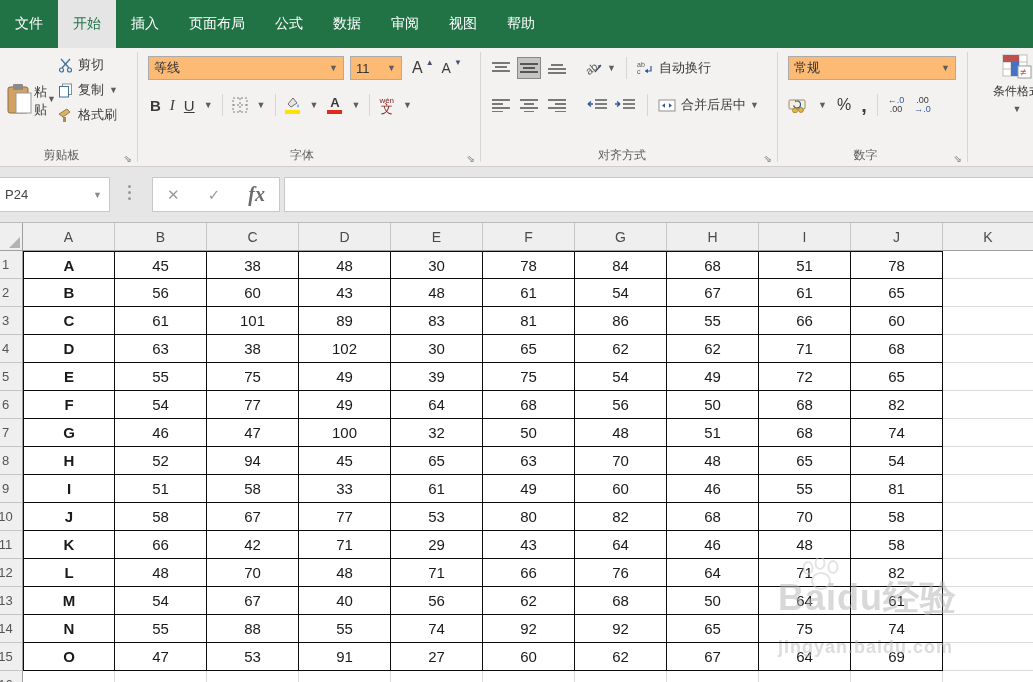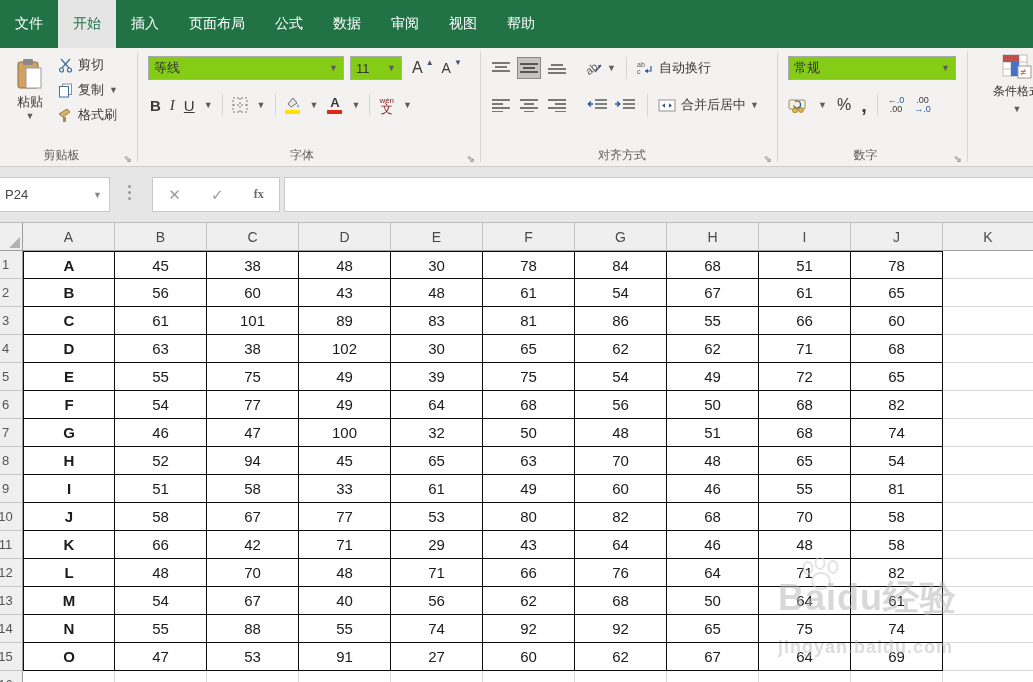--- a/index.html
+++ b/index.html
@@ -16,26 +16,26 @@
   
   .ribbon { position:relative; height:119px; background:#f3f2f1; border-bottom:1px solid #d0cecd; }
   .rsep { position:absolute; top:4px; bottom:4px; width:1px; background:#d8d6d4; }
   .rgroup { position:absolute; top:0; bottom:0; }
   .glabel { position:absolute; bottom:2px; left:0; right:14px; text-align:center; font-size:12px; color:#5f5d5b; }
   .launcher { position:absolute; bottom:2px; right:5px; font-size:10px; color:#7a7a7a; cursor:pointer; }
   .ddarrow { font-size:9px; color:#5f5d5b; }
   .rbtn { display:flex; align-items:center; gap:5px; font-size:13px; color:#3b3a39; cursor:pointer; }
 
   
-  .paste-btn { position:absolute; left:6px; top:6px; width:48px; height:86px; display:flex; flex-direction:column;
+  .paste-btn { position:absolute; left:6px; top:6px; width:48px; height:86px; display:flex; flex-direction:row;
                align-items:center; justify-content:flex-start; padding-top:4px; cursor:pointer; font-size:13px; color:#3b3a39; }
   .clip-stack { position:absolute; left:58px; top:8px; display:flex; flex-direction:column; gap:7px; }
 
   
-  .selbox { background:#84cc16; border:1px solid #acabab; height:24px; display:flex; align-items:center;
+  .selbox { background:#fdba74; border:1px solid #acabab; height:24px; display:flex; align-items:center;
             padding:0 5px; font-size:13px; color:#333; justify-content:space-between; cursor:pointer; }
   .fontrow1 { position:absolute; left:10px; top:8px; display:flex; gap:6px; align-items:center; }
   .fontrow2 { position:absolute; left:12px; top:44px; display:flex; gap:9px; align-items:center; height:26px; }
   .bi { font-size:15px; color:#3b3a39; cursor:pointer; }
   .vline { width:1px; height:22px; background:#d8d6d4; }
   .colorbar-btn { display:flex; flex-direction:column; align-items:center; line-height:11px; cursor:pointer; }
   .bar { width:15px; height:4px; margin-top:1px; }
   .phon { display:flex; flex-direction:column; align-items:center; color:#7f1d1d; line-height:8px; cursor:pointer; }
   .phon .py { font-size:8px; } .phon .zi { font-size:12px; }
 
@@ -56,21 +56,21 @@
 
   
   .fstrip { position:relative; height:56px; background:#e6e6e6; border-bottom:1px solid #bcbcbc; }
   .namebox { position:absolute; left:-8px; top:10px; width:118px; height:35px; background:#fff; border:1px solid #c8c8c8;
              display:flex; align-items:center; font-size:13px; color:#444; padding-left:12px; }
   .namebox .ddarrow { position:absolute; right:7px; color:#8a8a8a; }
   .fdots { position:absolute; left:128px; top:18px; display:flex; flex-direction:column; gap:3px; }
   .fdots i { width:3px; height:3px; background:#9a9a9a; border-radius:50%; }
   .fxbox { position:absolute; left:152px; top:10px; width:128px; height:35px; background:#fff; border:1px solid #c8c8c8;
            display:flex; align-items:center; justify-content:space-around; color:#9c9b9a; }
-  .fxbox .fx { font-family:"Liberation Serif","DejaVu Serif",serif; font-weight:bold; color:#6c6b6a; font-size:12px; }
+  .fxbox .fx { font-family:"Liberation Serif","DejaVu Serif",serif; font-style:italic; font-weight:bold; color:#6c6b6a; font-size:20px; }
   .finput { position:absolute; left:284px; top:10px; right:0; height:35px; background:#fff; border:1px solid #c8c8c8;
             border-right:none; font-size:13px; padding-left:6px; color:#333; display:flex; align-items:center; }
 
   
   .sheet { position:relative; height:474px; overflow:hidden; background:#fff; }
   .g-row { display:flex; height:28px; }
   .sa-cell { width:23px; background:#efefef; border-right:1px solid #9f9f9f; border-bottom:1px solid #9f9f9f; position:relative; cursor:pointer; }
   .sa-cell::after { content:""; position:absolute; right:2px; bottom:2px; border-left:11px solid transparent; border-bottom:11px solid #b2b2b2; }
   .col-h { width:92px; background:#efefef; border-right:1px solid #c6c6c6; border-bottom:1px solid #9f9f9f;
            display:flex; align-items:center; justify-content:center; font-size:14px; color:#4a4a4a; cursor:pointer; }

